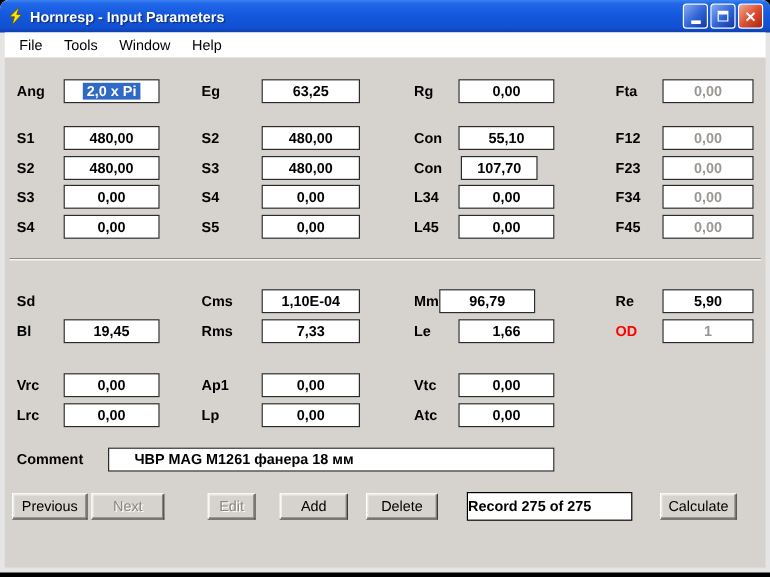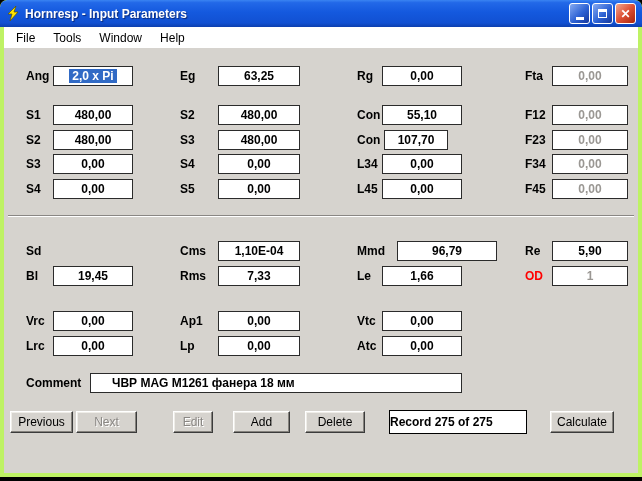--- a/index.html
+++ b/index.html
@@ -1,20 +1,20 @@
 <!DOCTYPE html>
 <html><head>
 <meta charset="utf-8">
 <style>
   * { margin:0; padding:0; box-sizing:border-box; }
   html,body { width:642px; height:481px; background:#000; overflow:hidden; }
   body { font-family:"Liberation Sans", sans-serif; position:relative; }
 
   .window { position:absolute; left:0; top:0; width:642px; height:477px;
-            background:#bef264; border-radius:7px 7px 0 0; overflow:hidden; }
+            background:#e5e5e5; border-radius:7px 7px 0 0; overflow:hidden; }
 
   .titlebar { position:absolute; left:0; top:0; width:642px; height:27px;
     background:linear-gradient(180deg,#3a84f2 0%,#2268e8 10%,#1459de 45%,#1150d2 85%,#0d3fae 100%);
     border-radius:7px 7px 0 0; display:flex; align-items:center; padding:0 6px 0 5px; }
   .app-icon { width:16px; height:16px; display:inline-flex; align-items:center; justify-content:center; margin-right:4px; }
   .title-text { color:#fff; font-size:12px; font-weight:700; text-shadow:1px 1px 1px rgba(10,30,90,.8); flex:1; }
   .win-controls { display:flex; gap:2px; }
   .wbtn { width:21px; height:21px; border:1px solid #fff; border-radius:3px;
           display:flex; align-items:center; justify-content:center; cursor:default; }
   .wbtn.minb, .wbtn.maxb { background:linear-gradient(135deg,#86aaf2 0%,#2d62d4 55%,#16379b 100%); }
@@ -22,21 +22,21 @@
   .glyph-min { width:8px; height:3px; background:#fff; margin-top:10px; }
   .glyph-max { width:9px; height:9px; border:1px solid #fff; border-top:3px solid #fff; }
   .glyph-close { color:#fff; font-size:12px; font-weight:700; line-height:1; }
 
   .menubar { position:absolute; left:4px; top:27px; width:634px; height:21px;
              background:#ffffff; display:flex; align-items:center; padding-left:3px; }
   .menu-item { font-size:12px; color:#000; padding:2px 9px; }
 
   .client { position:absolute; left:4px; top:48px; width:634px; height:425px; background:#d6d3ce; }
 
-  .lbl { position:absolute; font-size:12px; font-weight:700; color:#000; line-height:14px;margin-left:12px; }
+  .lbl { position:absolute; font-size:12px; font-weight:700; color:#000; line-height:14px; }
   .lbl.red { color:#f00; }
 
   .box { position:absolute; height:20px; background:#fff; border:1px solid #2b2b2b;
          font-size:12px; font-weight:700; color:#000; text-align:center; line-height:18px; }
   .box.dis { color:#9a9793; }
   .selected { background:#316ac5; color:#fff; padding:0 3px; }
 
   .separator { position:absolute; left:8px; top:215px; width:626px; height:0;
                border-top:1px solid #8a8784; border-bottom:1px solid #ffffff; }
 
@@ -128,21 +128,21 @@
   <div class="box" style="left:382px;top:179px;width:80px">0,00</div>
   <span class="lbl" style="left:513px;top:182px">F45</span>
   <div class="box dis" style="left:552px;top:179px;width:76px">0,00</div>
 
   <div class="separator"></div>
 
   <span class="lbl" style="left:14px;top:244px">Sd</span>
   <span class="lbl" style="left:168px;top:244px">Cms</span>
   <div class="box" style="left:218px;top:241px;width:82px">1,10E-04</div>
   <span class="lbl" style="left:345px;top:244px">Mmd</span>
-  <div class="box" style="left:397px;top:241px;width:100px">96,79</div>
+  <div class="box" style="left:366px;top:241px;width:80px">96,79</div>
   <span class="lbl" style="left:513px;top:244px">Re</span>
   <div class="box" style="left:552px;top:241px;width:76px">5,90</div>
 
   <span class="lbl" style="left:14px;top:269px">Bl</span>
   <div class="box" style="left:53px;top:266px;width:80px">19,45</div>
   <span class="lbl" style="left:168px;top:269px">Rms</span>
   <div class="box" style="left:218px;top:266px;width:82px">7,33</div>
   <span class="lbl" style="left:345px;top:269px">Le</span>
   <div class="box" style="left:382px;top:266px;width:80px">1,66</div>
   <span class="lbl red" style="left:513px;top:269px">OD</span>

